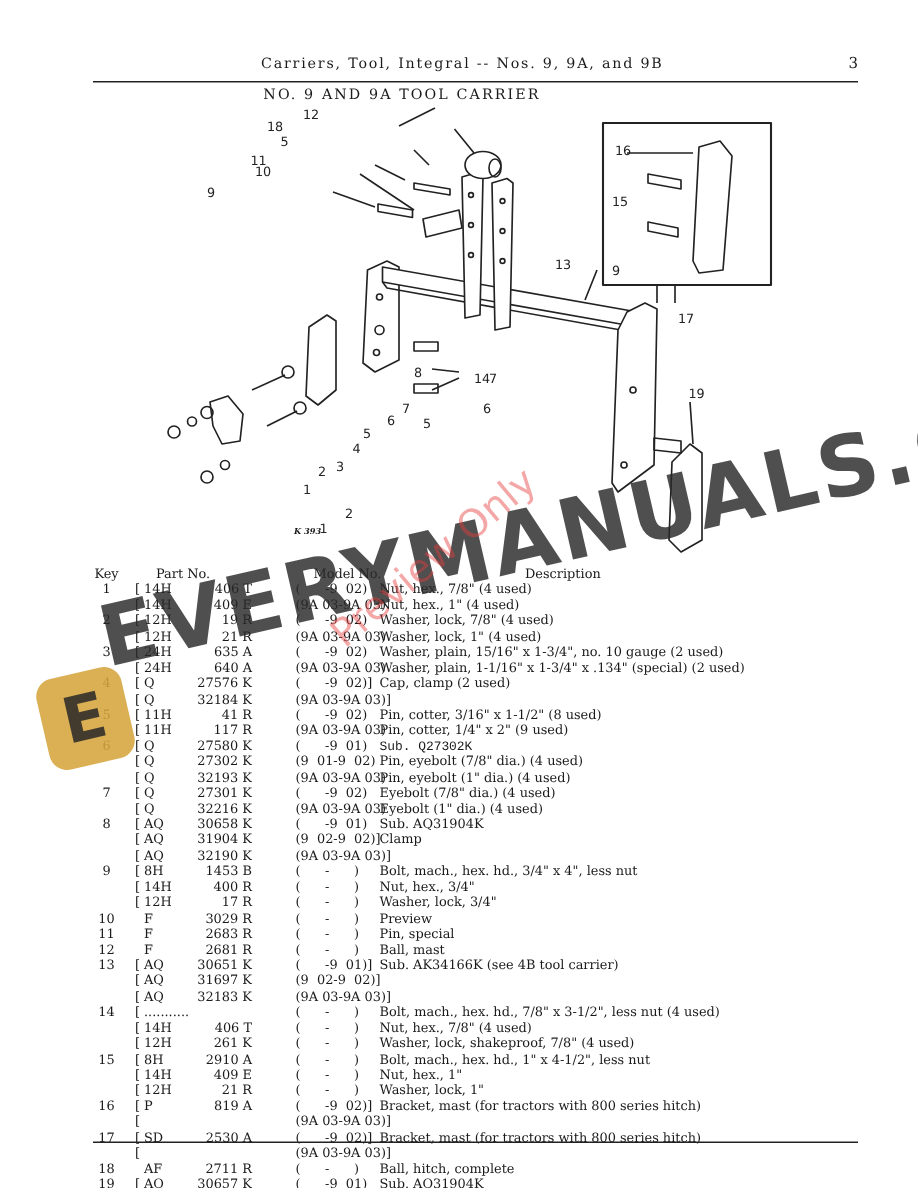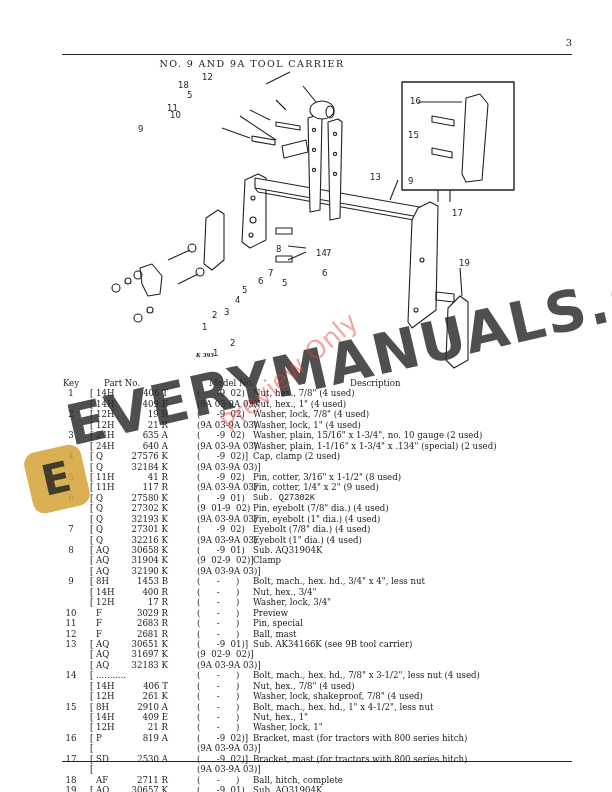--- a/index.html
+++ b/index.html
@@ -2,21 +2,21 @@
 <html><head>
 <meta charset="utf-8">
 <style>
   html, body { margin:0; padding:0; background:#ffffff; }
   body { width:612px; height:792px; position:relative; overflow:hidden;
          font-family:"DejaVu Serif","Liberation Serif",serif; color:#1a1a1a; }
   .page-header { position:absolute; left:62px; top:37px; width:510px; height:14px; }
   .page-header .title { position:absolute; left:112px; top:0; font-size:9.5px; letter-spacing:1.2px; }
   .page-header .pnum { position:absolute; right:0; top:0; font-size:10px; }
   .rule { position:absolute; left:62px; width:510px; border-top:1.4px solid #222; }
-  .subtitle { position:absolute; left:0; width:504px; top:58px; text-align:center; font-size:9.5px; letter-spacing:1.4px; }
+  .subtitle { position:absolute; left:0; width:504px; top:58px; text-align:center; font-size:9.5px; letter-spacing:1.4px;padding-left:16px; }
   .diagram { position:absolute; left:90px; top:70px; width:500px; height:300px; }
   .diagram .lbl { position:absolute; font-family:"DejaVu Sans","Liberation Sans",sans-serif; font-size:8.5px; color:#222; }
   .diagram .kcode { position:absolute; font-size:5.5px; font-style:italic; font-weight:bold; }
   .table { position:absolute; left:60px; top:378px; width:520px; font-size:8.6px; line-height:10.45px; }
   .row { position:relative; height:10.45px; white-space:nowrap; }
   .c-key { position:absolute; left:0; width:22px; text-align:center; }
   .c-brk { position:absolute; left:30px; width:6px; }
   .c-pre { position:absolute; left:36px; width:28px; }
   .c-num { position:absolute; left:52px; width:56px; text-align:right; }
   .c-model { position:absolute; left:137px; width:100px; }
@@ -31,20 +31,21 @@
             font-size:56px; color:rgba(40,40,40,0.82); transform:rotate(-13deg); transform-origin:left top; letter-spacing:2px; }
   .wm-red { left:215px; top:415px; font-family:"DejaVu Sans","Liberation Sans",sans-serif; font-size:26px;
             color:rgba(230,60,60,0.45); transform:rotate(-40deg); transform-origin:left top; }
   .wm-logo { left:28px; top:448px; width:58px; height:62px; border-radius:12px; background:rgba(214,165,60,0.88); transform:rotate(-13deg); }
   .wm-logo span { position:absolute; left:14px; top:6px; font-family:"DejaVu Sans",sans-serif; font-weight:bold; font-size:42px; color:rgba(40,40,40,0.85); }
 </style>
 </head>
 <body>
 
 <div class="page-header">
+  <span class="title">Carriers, Tool, Integral -- Nos. 9, 9A, and 9B</span>
   <span class="pnum">3</span>
 </div>
 <div class="rule" style="top:54px"></div>
 <div class="subtitle">NO. 9 AND 9A TOOL CARRIER</div>
 
 <div class="diagram">
   <svg width="500" height="300" viewBox="0 0 500 300" fill="none" stroke="#222" stroke-width="1.1" stroke-linejoin="round">
 
     <path d="M155 110 L168 104 L176 108 L176 170 L160 178 L152 172 Z" fill="#fff"></path>
     <circle cx="163" cy="128" r="2"></circle>
@@ -334,21 +335,21 @@
         <span class="c-num">2681 R</span>
         <span class="c-model" style="white-space: pre;">(      -      )</span>
         <span class="c-desc" style="left: 193px;">Ball, mast</span>
       </div>
       <div class="row">
         <span class="c-key">13</span>
         <span class="c-brk">[</span>
         <span class="c-pre">AQ</span>
         <span class="c-num">30651 K</span>
         <span class="c-model" style="white-space: pre;">(      -9  01)]</span>
-        <span class="c-desc" style="left: 193px;">Sub. AK34166K (see 9B tool carrier)</span>
+        <span class="c-desc" style="left: 193px;">Sub. AK34166K (see 4B tool carrier)</span>
       </div>
       <div class="row">
         <span class="c-key"></span>
         <span class="c-brk">[</span>
         <span class="c-pre">AQ</span>
         <span class="c-num">31697 K</span>
         <span class="c-model" style="white-space: pre;">(9  02-9  02)]</span>
         <span class="c-desc" style="left: 193px;"></span>
       </div>
       <div class="row">

